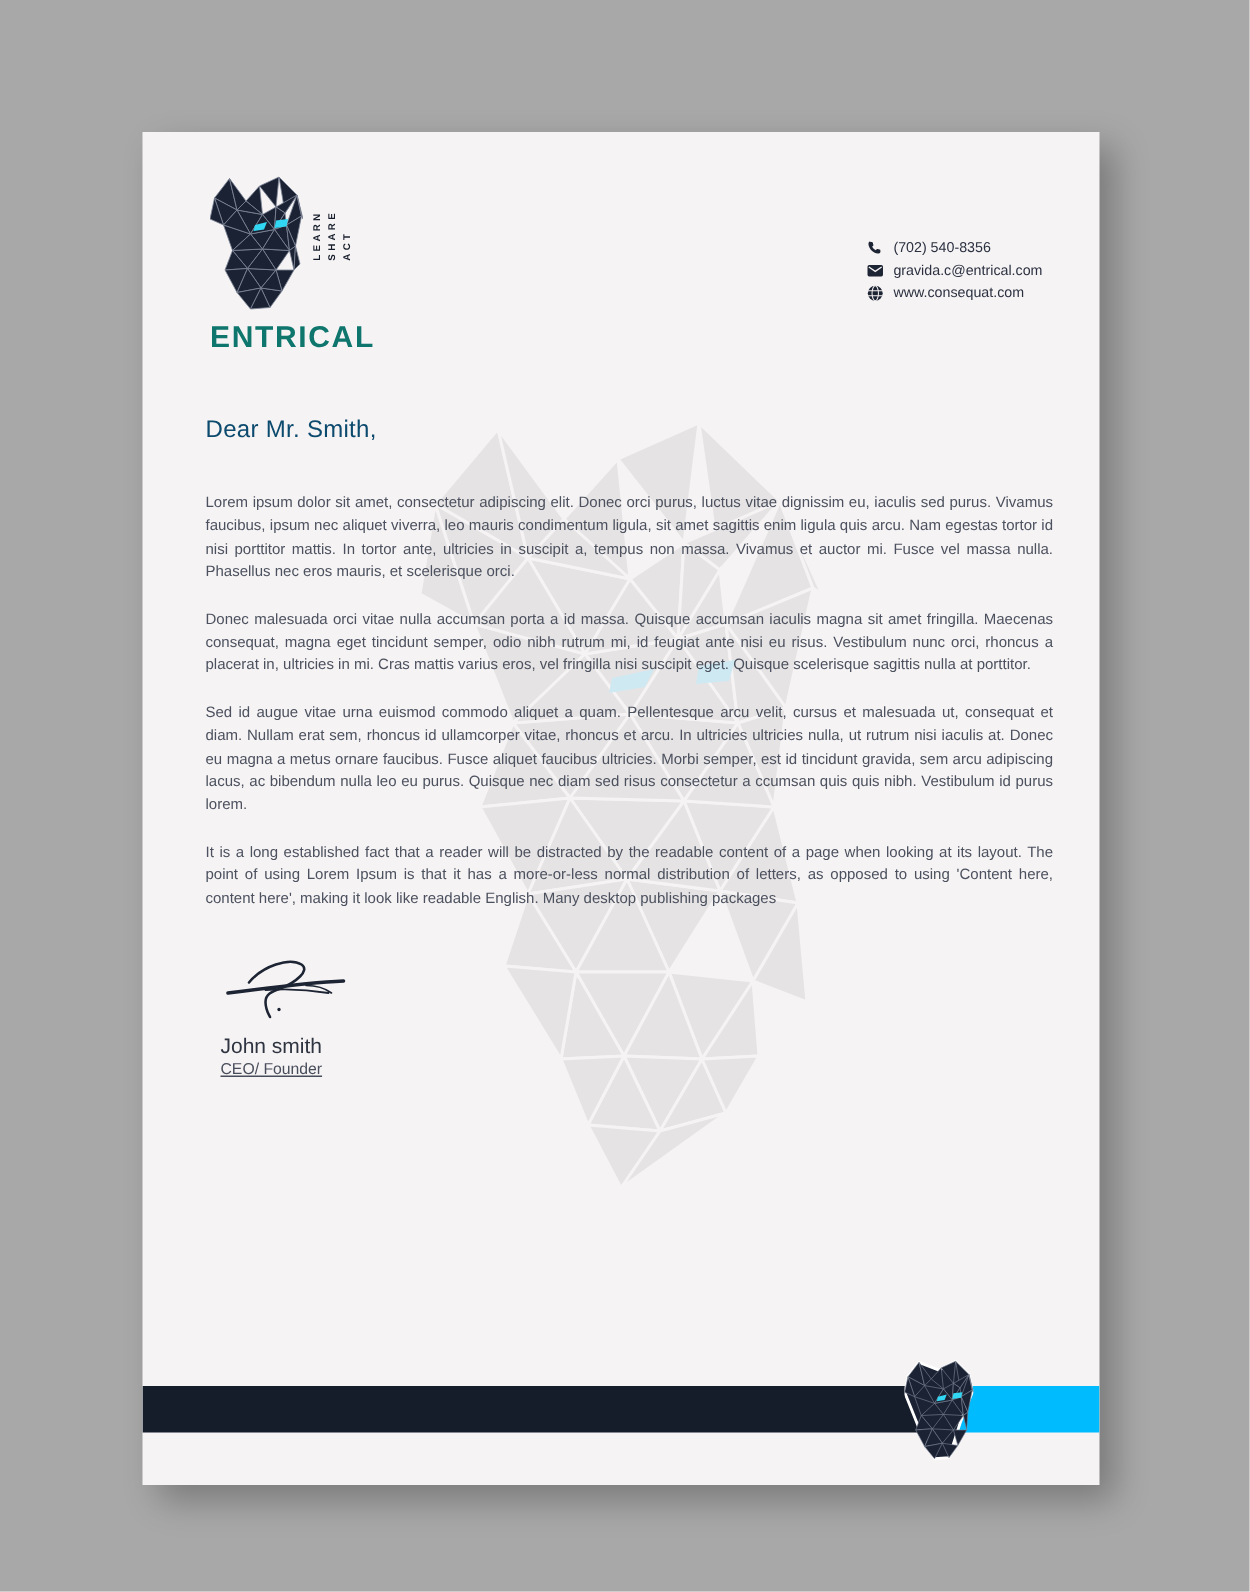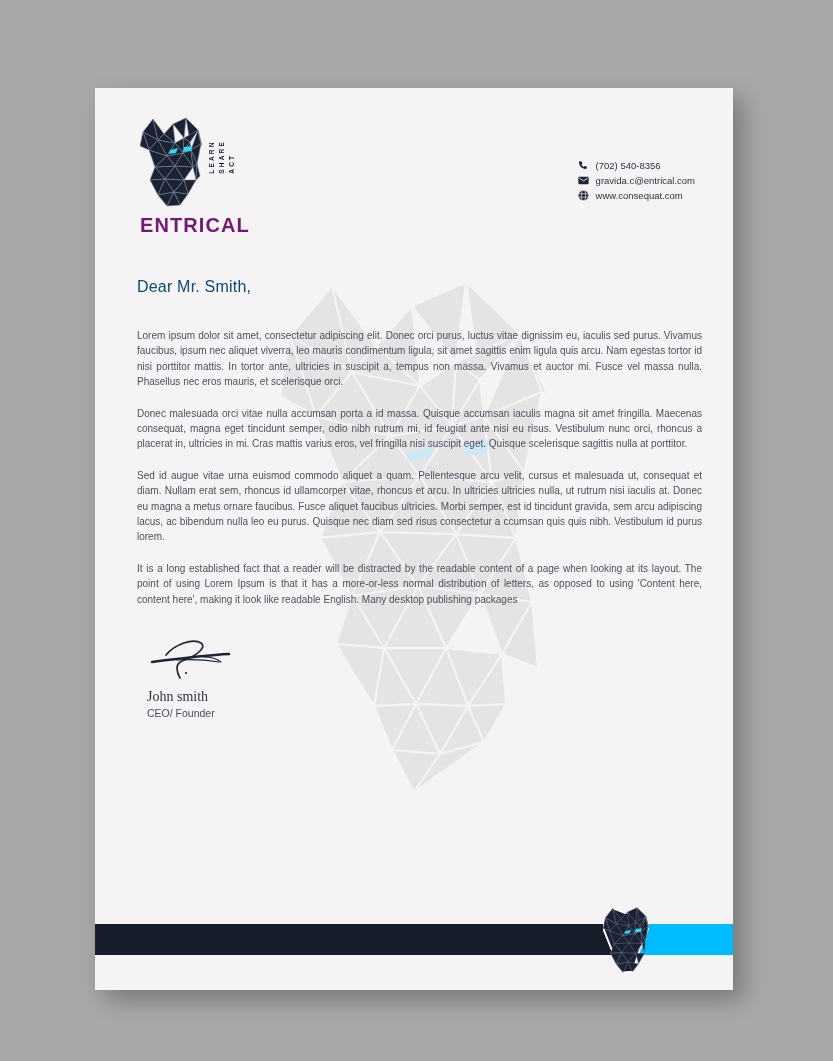--- a/index.html
+++ b/index.html
@@ -79,21 +79,21 @@
     letter-spacing: 2.2px;
     font-weight: 700;
     color: #161d2b;
     font-family: "Liberation Sans", sans-serif;
   }
   .wordmark {
     margin-top: 6px;
     font-size: 20px;
     font-weight: 700;
     letter-spacing: 1.1px;
-    color: #701a75;
+    color: #0f766e;
     font-family: "Liberation Sans", sans-serif;
   }
 
   .contact {
     position: absolute;
     right: 38px;
     top: 72px;
     text-align: left;
   }
   .contact-row {
@@ -148,27 +148,27 @@
     width: 105px;
     height: 46px;
     display: block;
     margin-left: 12px;
   }
   .sign-name {
     margin-top: 8px;
     margin-left: 10px;
     font-size: 14px;
     color: #2f3441;
-    font-family: Liberation Serif, serif;
   }
   .sign-title {
     margin-left: 10px;
     margin-top: 2px;
     font-size: 10.5px;
     color: #474d5a;
+    text-decoration: underline;
   }
 
   
   .footer {
     position: absolute;
     left: 0;
     bottom: 35px;
     width: 100%;
     height: 31px;
     z-index: 3;

